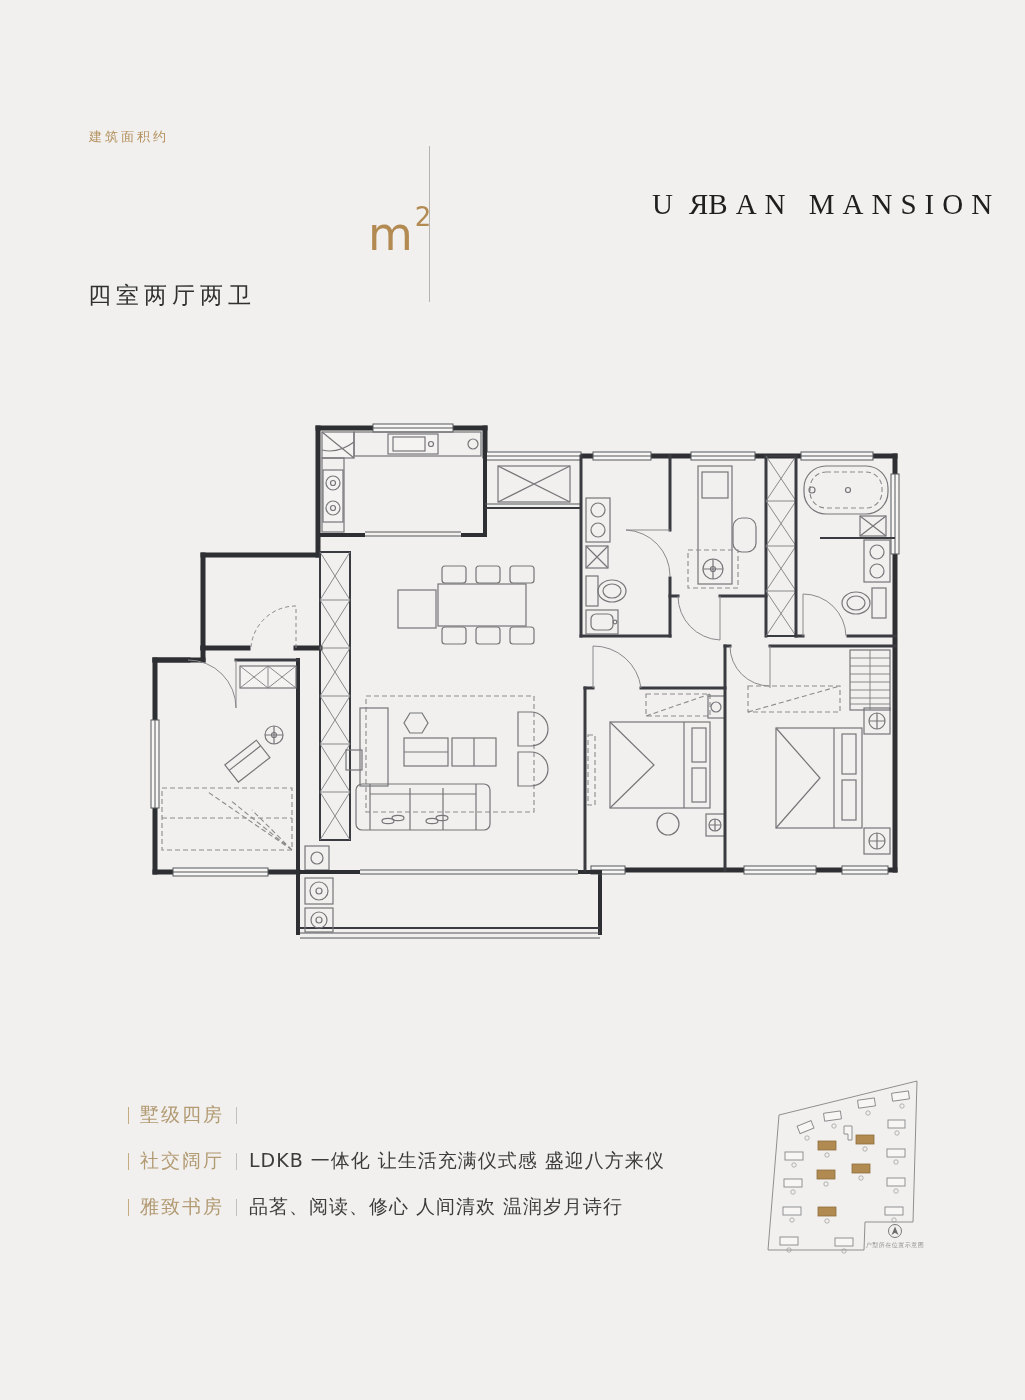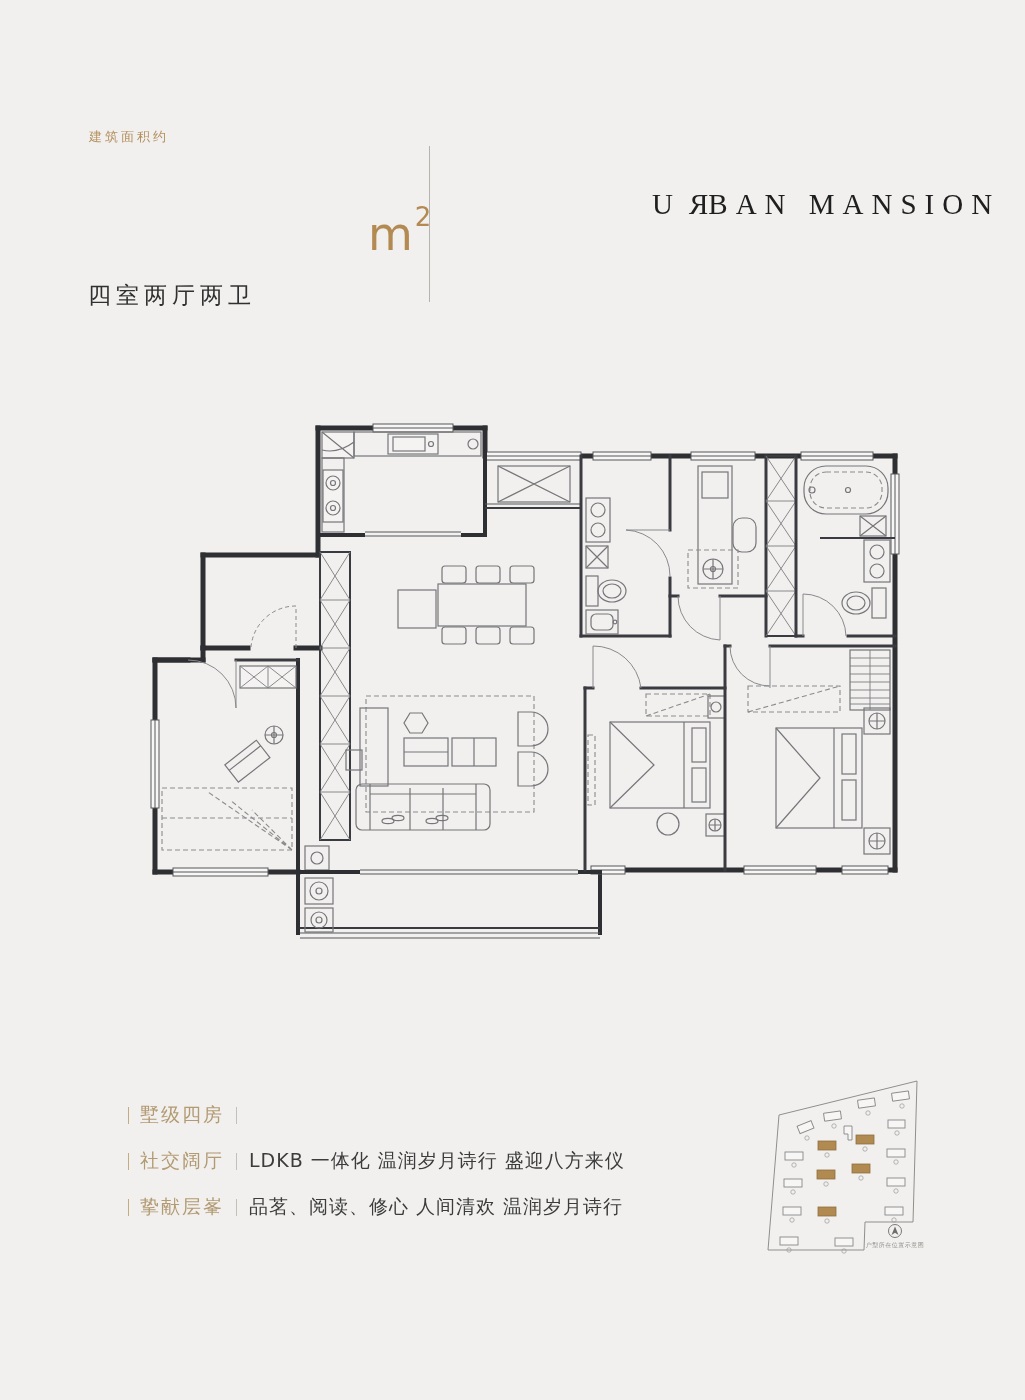--- a/index.html
+++ b/index.html
@@ -332,25 +332,25 @@
   <div class="features">
     <div class="feature-row">
       <span class="bar-gold"></span>
       <span class="feature-label">墅级四房</span>
       <span class="bar-gray"></span>
     </div>
     <div class="feature-row">
       <span class="bar-gold"></span>
       <span class="feature-label">社交阔厅</span>
       <span class="bar-gray"></span>
-      <span class="feature-text">LDKB 一体化  温润岁月诗行  盛迎八方来仪</span>
+      <span class="feature-text">LDKB 一体化  让生活充满仪式感  盛迎八方来仪</span>
     </div>
     <div class="feature-row">
       <span class="bar-gold"></span>
-      <span class="feature-label">挚献层峯</span>
+      <span class="feature-label">雅致书房</span>
       <span class="bar-gray"></span>
       <span class="feature-text">品茗、阅读、修心  人间清欢  温润岁月诗行</span>
     </div>
   </div>
 
   <svg class="siteplan" viewBox="0 0 258 205">
     <polygon class="sp-outline" points="25,47 163,13 159,154 111,154 110,182 14,182"></polygon>
     <g>
       <rect class="sp-b" x="44" y="55" width="15" height="8" transform="rotate(-22 52 59)"></rect>
       <rect class="sp-b" x="70" y="44" width="17" height="8" transform="rotate(-8 79 48)"></rect>

